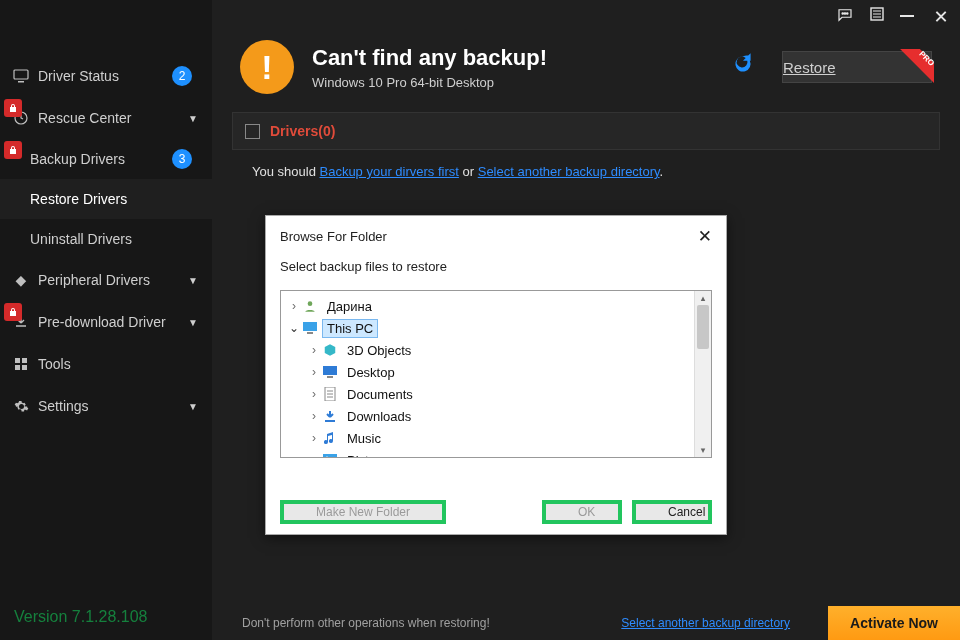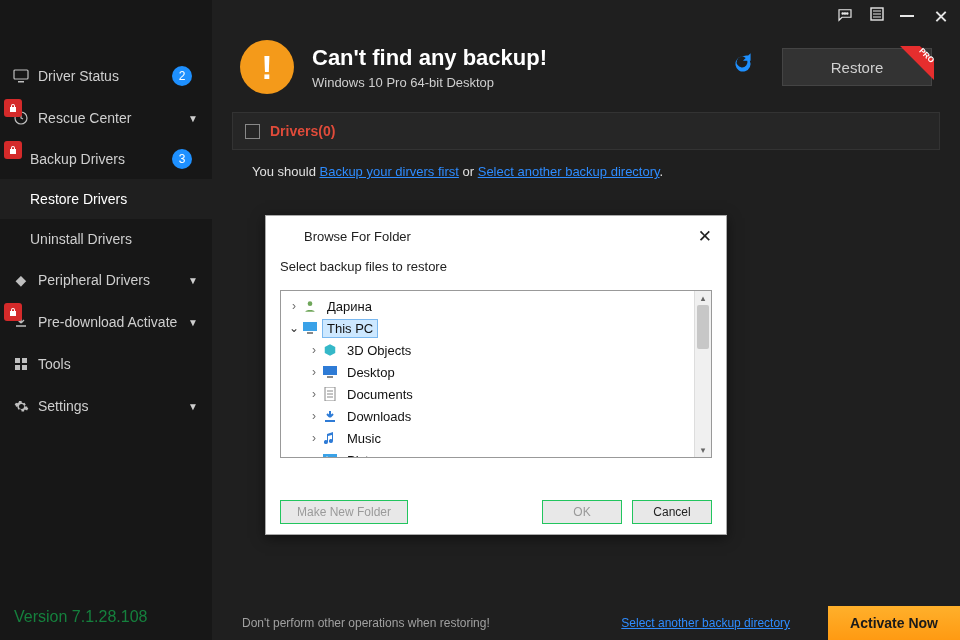--- a/index.html
+++ b/index.html
@@ -26,53 +26,53 @@
   .titlebar-icons .minimize { position: relative; }
   .titlebar-icons .minimize::after { content: ""; display: block; width: 14px; height: 2px; background: #e6e6e6; position: relative; top: 9px; }
   .titlebar-icons .close-x { font-size: 18px; }
 
   .header-row { display: flex; align-items: center; padding: 40px 28px 18px 28px; gap: 18px; }
   .warn-circle { width: 54px; height: 54px; border-radius: 50%; background: #f49a1a; display: flex; align-items: center; justify-content: center; color: #fff; font-size: 34px; font-weight: bold; }
   .header-texts { flex: 1; }
   .header-title { color: #fff; font-size: 22px; font-weight: 600; margin-bottom: 4px; }
   .header-sub { color: #cfcfcf; font-size: 13px; }
   .refresh-icon { color: #1e90ff; font-size: 24px; margin-right: 8px; cursor: pointer; }
-  .restore-btn { position: relative; width: 150px; height: 38px; background: #333333; color: #d0d0d0; font-size: 15px; display: flex; align-items: center; justify-content: center; border: 1px solid #444; cursor: pointer; }
+  .restore-btn { position: relative; width: 150px; height: 32px; background: #333333; color: #d0d0d0; font-size: 15px; display: flex; align-items: center; border: 1px solid #444; cursor: pointer; text-decoration: underline; }
   .pro-ribbon { position: absolute; top: -3px; right: -3px; width: 34px; height: 34px; overflow: hidden; }
   .pro-ribbon::before { content: ""; position: absolute; top: 4px; right: -14px; width: 54px; height: 14px; background: #e62e2e; transform: rotate(45deg); }
   .pro-ribbon span { position: absolute; top: 5px; right: -1px; font-size: 8px; font-weight: bold; color: #fff; transform: rotate(45deg); }
 
   .drivers-bar { margin: 0 20px; height: 38px; background: #262626; display: flex; align-items: center; padding: 0 12px; border: 1px solid #333; }
   .drivers-bar .chk { width: 15px; height: 15px; border: 1px solid #888; margin-right: 10px; }
   .drivers-bar .lbl { color: #e04b3a; font-weight: 600; font-size: 14px; }
 
   .info-line { padding: 14px 0 0 40px; font-size: 13px; color: #e0e0e0; }
   .info-line a { color: #2e8cff; text-decoration: underline; cursor: pointer; }
 
   
   .dialog { position: absolute; left: 265px; top: 215px; width: 462px; height: 320px; background: #ffffff; border: 1px solid #aaa; z-index: 10; display: flex; flex-direction: column; box-shadow: 0 3px 12px rgba(0,0,0,.5); }
-  .dlg-head { display: flex; align-items: center; justify-content: space-between; padding: 10px 14px 6px 14px; font-size: 13px; color: #222; margin-left: 24px; }
+  .dlg-head { display: flex; align-items: center; justify-content: space-between; padding: 10px 14px 6px 14px; font-size: 13px; color: #222; }
   .dlg-close { font-size: 17px; cursor: pointer; color: #222; }
   .dlg-sub { padding: 6px 14px 10px 14px; font-size: 13px; color: #222; }
   .tree-wrap { margin: 6px 14px 0 14px; border: 1px solid #999; height: 168px; background: #fff; position: relative; display: flex; }
   .tree { flex: 1; padding: 4px 0; font-size: 13px; color: #111; overflow: hidden; }
   .tree-scroll { width: 17px; background: #f0f0f0; border-left: 1px solid #ddd; position: relative; }
   .tree-scroll .thumb { position: absolute; top: 14px; left: 2px; right: 2px; height: 44px; background: #c7c7c7; border-radius: 2px; }
   .tree-scroll .arrow { position: absolute; left: 0; right: 0; height: 14px; display:flex; align-items:center; justify-content:center; font-size:9px; color:#666; }
   .tree-scroll .arrow.up { top: 0; }
   .tree-scroll .arrow.down { bottom: 0; }
   .tree-row { display: flex; align-items: center; height: 22px; cursor: pointer; }
   .tree-row.selected .tree-label { background: #cde8ff; outline: 1px solid #7ab8ef; }
   .tree-row .expander { width: 14px; text-align: center; font-size: 12px; color: #6d6d6d; }
   .tree-row .ticon { width: 18px; height: 16px; margin-right: 4px; display: inline-flex; align-items: center; justify-content: center; }
   .tree-row .tree-label { padding: 1px 4px; }
   .lvl0 { padding-left: 6px; }
   .lvl1 { padding-left: 26px; }
   .dlg-btn-row { display: flex; align-items: center; gap: 10px; padding: 12px 14px 10px 14px; margin-top: auto; }
-  .dlg-btn { height: 24px; padding: 0 16px; font-size: 12px; border: 1px solid #22c55e; background: #e8e8e8; color: #222; cursor: pointer; }
+  .dlg-btn { height: 24px; padding: 0 32px; font-size: 12px; border: 4px solid #22c55e; background: #e8e8e8; color: #222; cursor: pointer; }
   .dlg-btn.disabled { color: #9a9a9a; cursor: default; }
   .dlg-btn-row .spacer { flex: 1; }
 
   
   .footer { position: absolute; left: 0; right: 0; bottom: 0; height: 34px; display: flex; align-items: center; padding: 0 0 0 30px; font-size: 12px; color: #a0a0a0; gap: 24px; }
   .footer .note { flex: 0 0 auto; }
   .footer .link { color: #2e8cff; text-decoration: underline; cursor: pointer; margin-left: auto; margin-right: 14px; }
   .activate-btn { height: 34px; background: linear-gradient(180deg,#ffb02b,#ff9a12); color: #1a1a1a; font-weight: 600; padding: 0 22px; font-size: 14px; display: flex; align-items: center; cursor: pointer; }
 </style>
 </head>
@@ -136,21 +136,21 @@
       <span class="lock-badge">
           <svg viewBox="0 0 10 10">
             <path d="M3 4V3a2 2 0 014 0v1h1v5H2V4h1zm1 0h2V3a1 1 0 00-2 0v1z"></path>
           </svg>
         </span>
       <span class="icon-slot">
         <svg width="14" height="14" viewBox="0 0 14 14">
             <path d="M7 2v6m0 0l-3-3m3 3l3-3M2 11h10" stroke="#bfbfbf" stroke-width="1.4" fill="none"></path>
           </svg>
       </span>
-      <span class="label">Pre-download Activate</span>
+      <span class="label">Pre-download Driver</span>
       <span class="chev">▼</span>
     </div>
 
     <div class="side-item">
       <span class="icon-slot">
         <svg width="14" height="14" viewBox="0 0 14 14">
             <rect x="1" y="1" width="5" height="5" fill="#bfbfbf"></rect>
             <rect x="8" y="1" width="5" height="5" fill="#bfbfbf"></rect>
             <rect x="1" y="8" width="5" height="5" fill="#bfbfbf"></rect>
             <rect x="8" y="8" width="5" height="5" fill="#bfbfbf"></rect>

